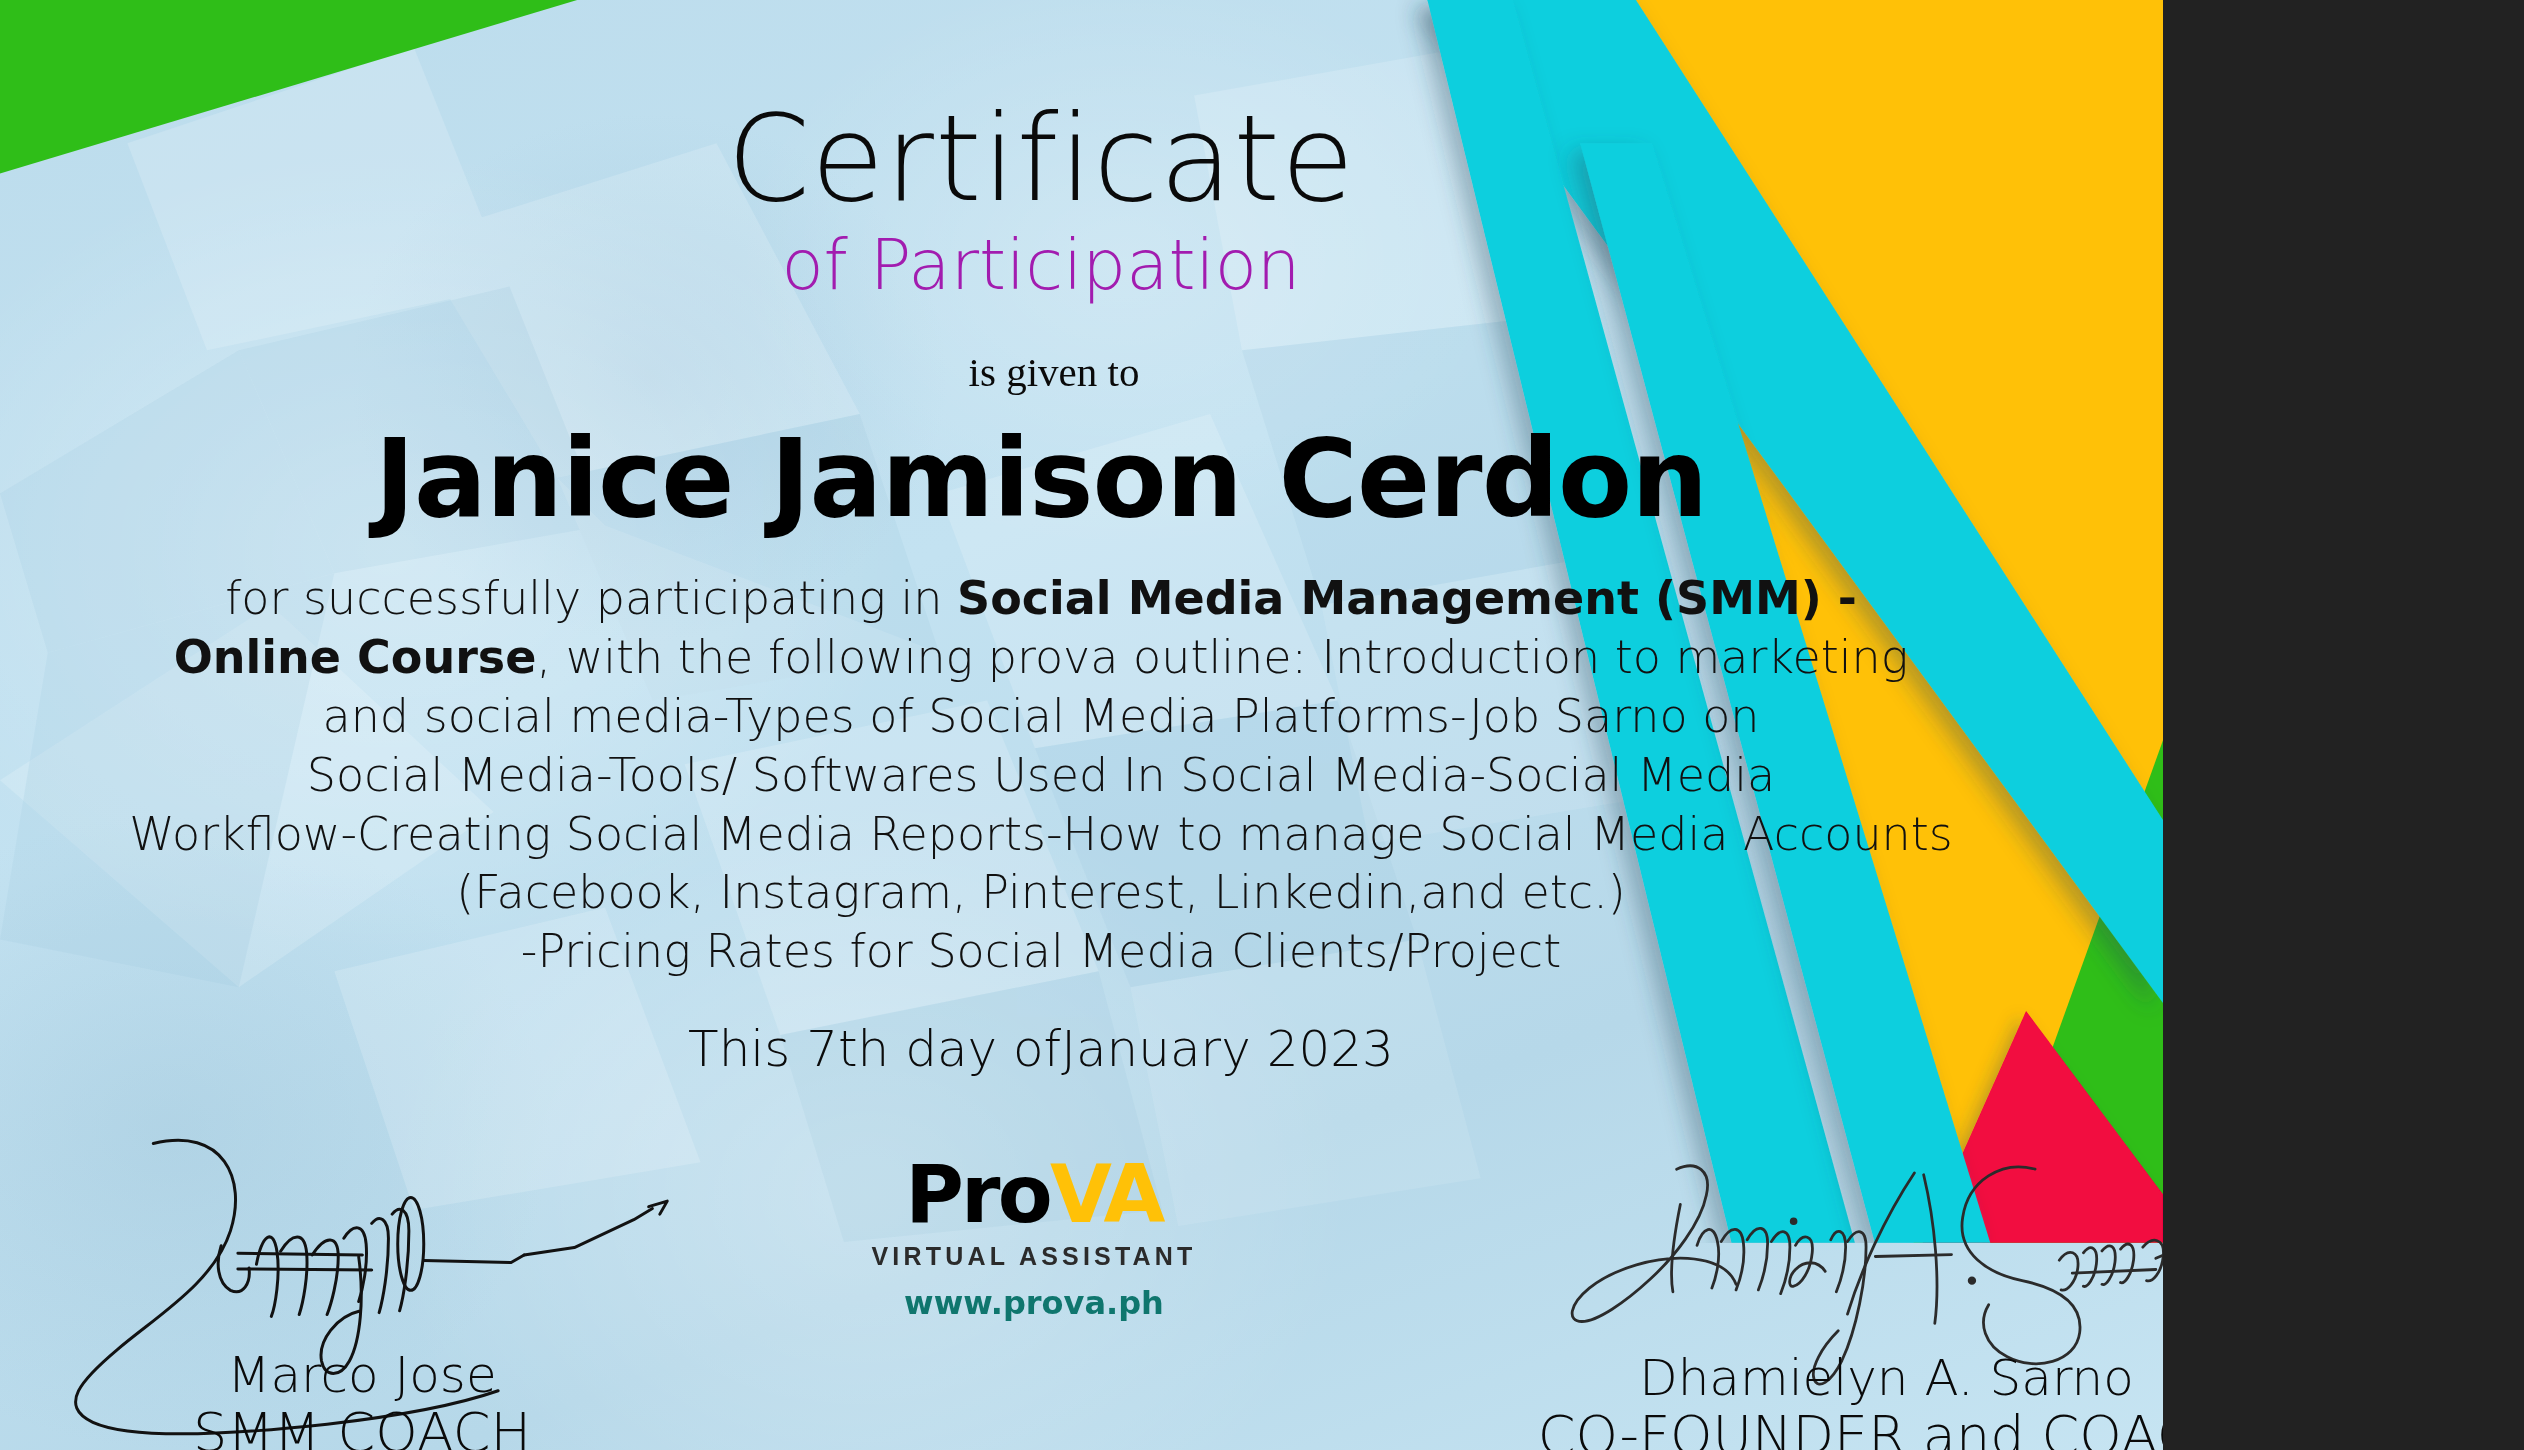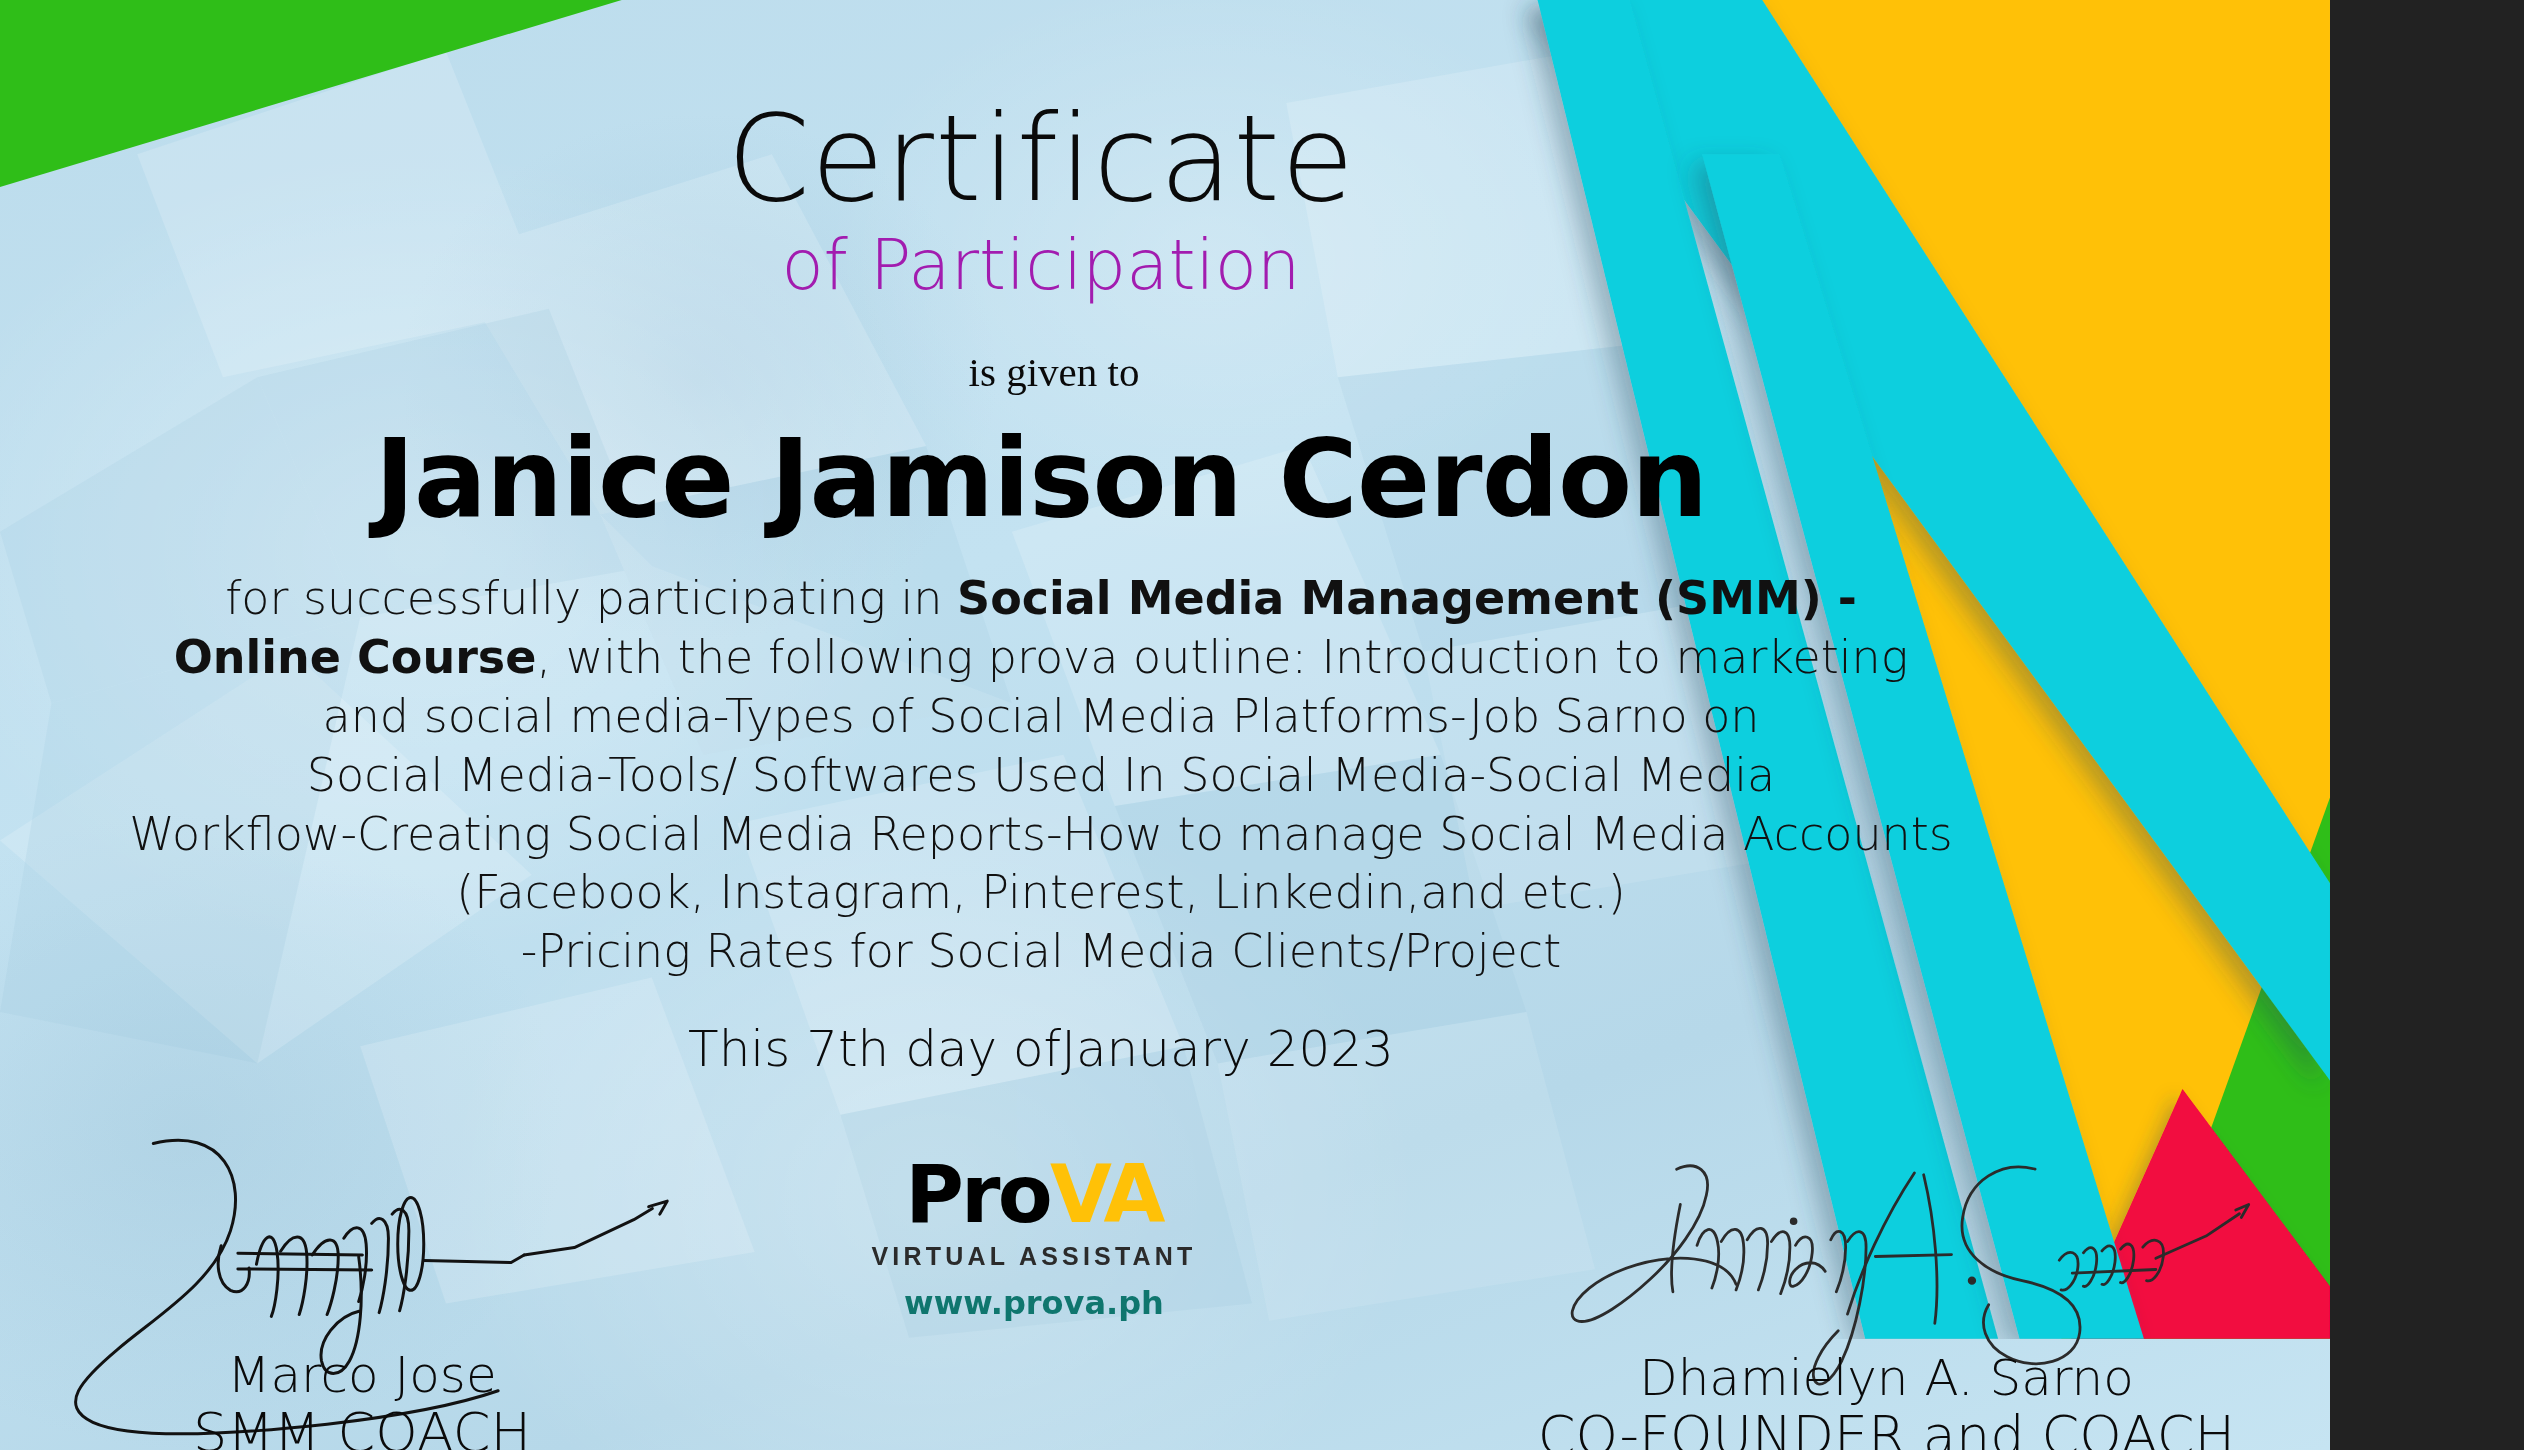--- a/index.html
+++ b/index.html
@@ -3,21 +3,21 @@
 <meta charset="utf-8">
 <title>Certificate of Participation</title>
 <style>
   html, body {
     margin: 0;
     padding: 0;
     background: #222;
   }
   #cert {
     position: relative;
-    width: 2330px;
+    width: 2163px;
     height: 1451px;
     overflow: hidden;
     background: #bfdeee;
     font-family: "Liberation Sans", sans-serif;
     -webkit-font-smoothing: antialiased;
   }
 
   
   .bg-base {
     position: absolute;

